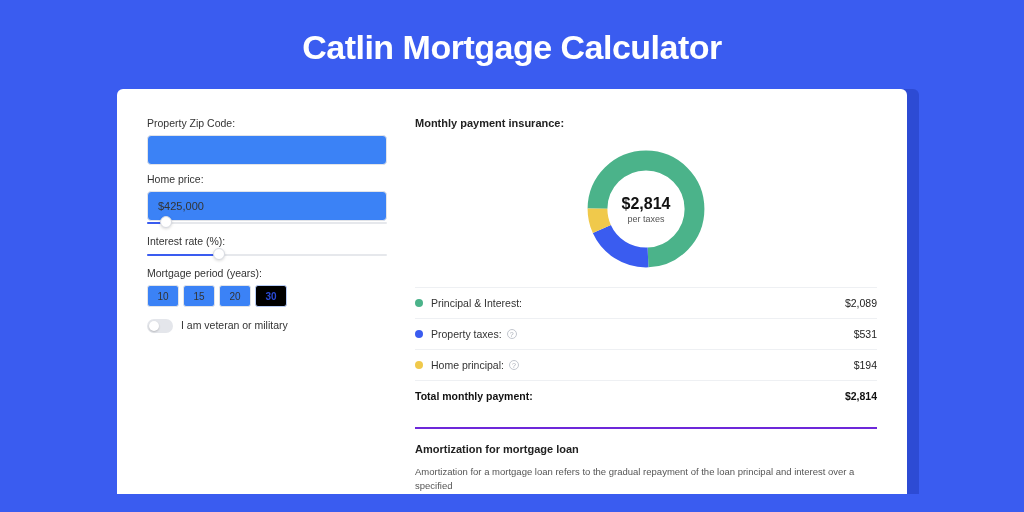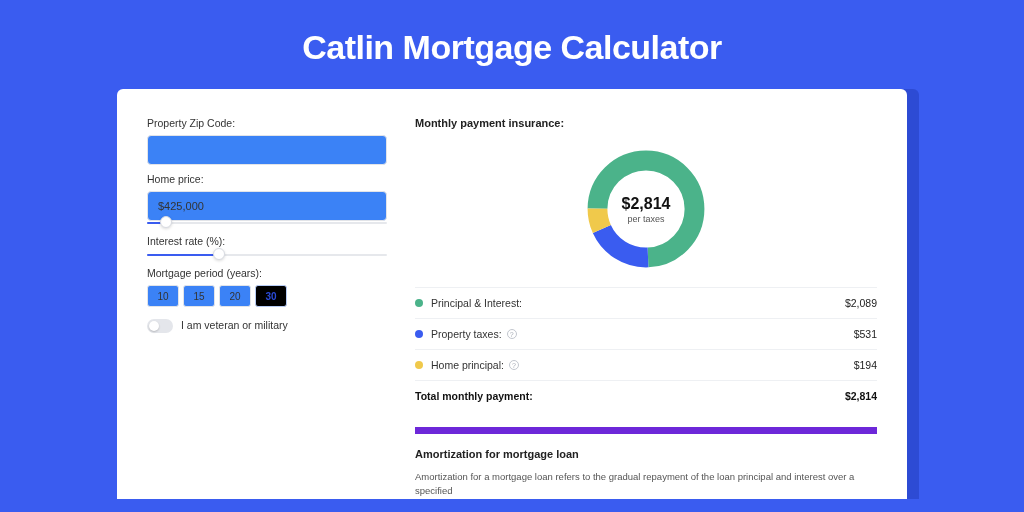--- a/index.html
+++ b/index.html
@@ -101,21 +101,21 @@
   .legend-label { font-size: 10.5px; color: #333; flex: 1; display: flex; align-items: center; gap: 5px; }
   .legend-val { font-size: 10.5px; color: #222; }
   .legend-row.total .legend-label, .legend-row.total .legend-val { color: #111; }
   .info-icon {
     width: 10px; height: 10px; border-radius: 50%;
     border: 1px solid #c2c6ce;
     display: inline-flex; align-items: center; justify-content: center;
     font-size: 7px; color: #a8acb6; line-height: 1;
   }
 
-  .amort { margin-top: 16px; border-top: 7px solid #6d28d9; padding-top: 14px; }
+  .amort { margin-top: 16px; border-top: 2px solid #6d28d9; padding-top: 14px; }
   .amort-title { font-size: 11px; font-weight: 700; color: #222; margin-bottom: 10px; }
   .amort-text { font-size: 9.5px; color: #555; line-height: 1.5; }
 </style>
 </head>
 <body>
 
 <h1 class="page-title">Catlin Mortgage Calculator</h1>
 
 <div class="card">
   <div class="left">

